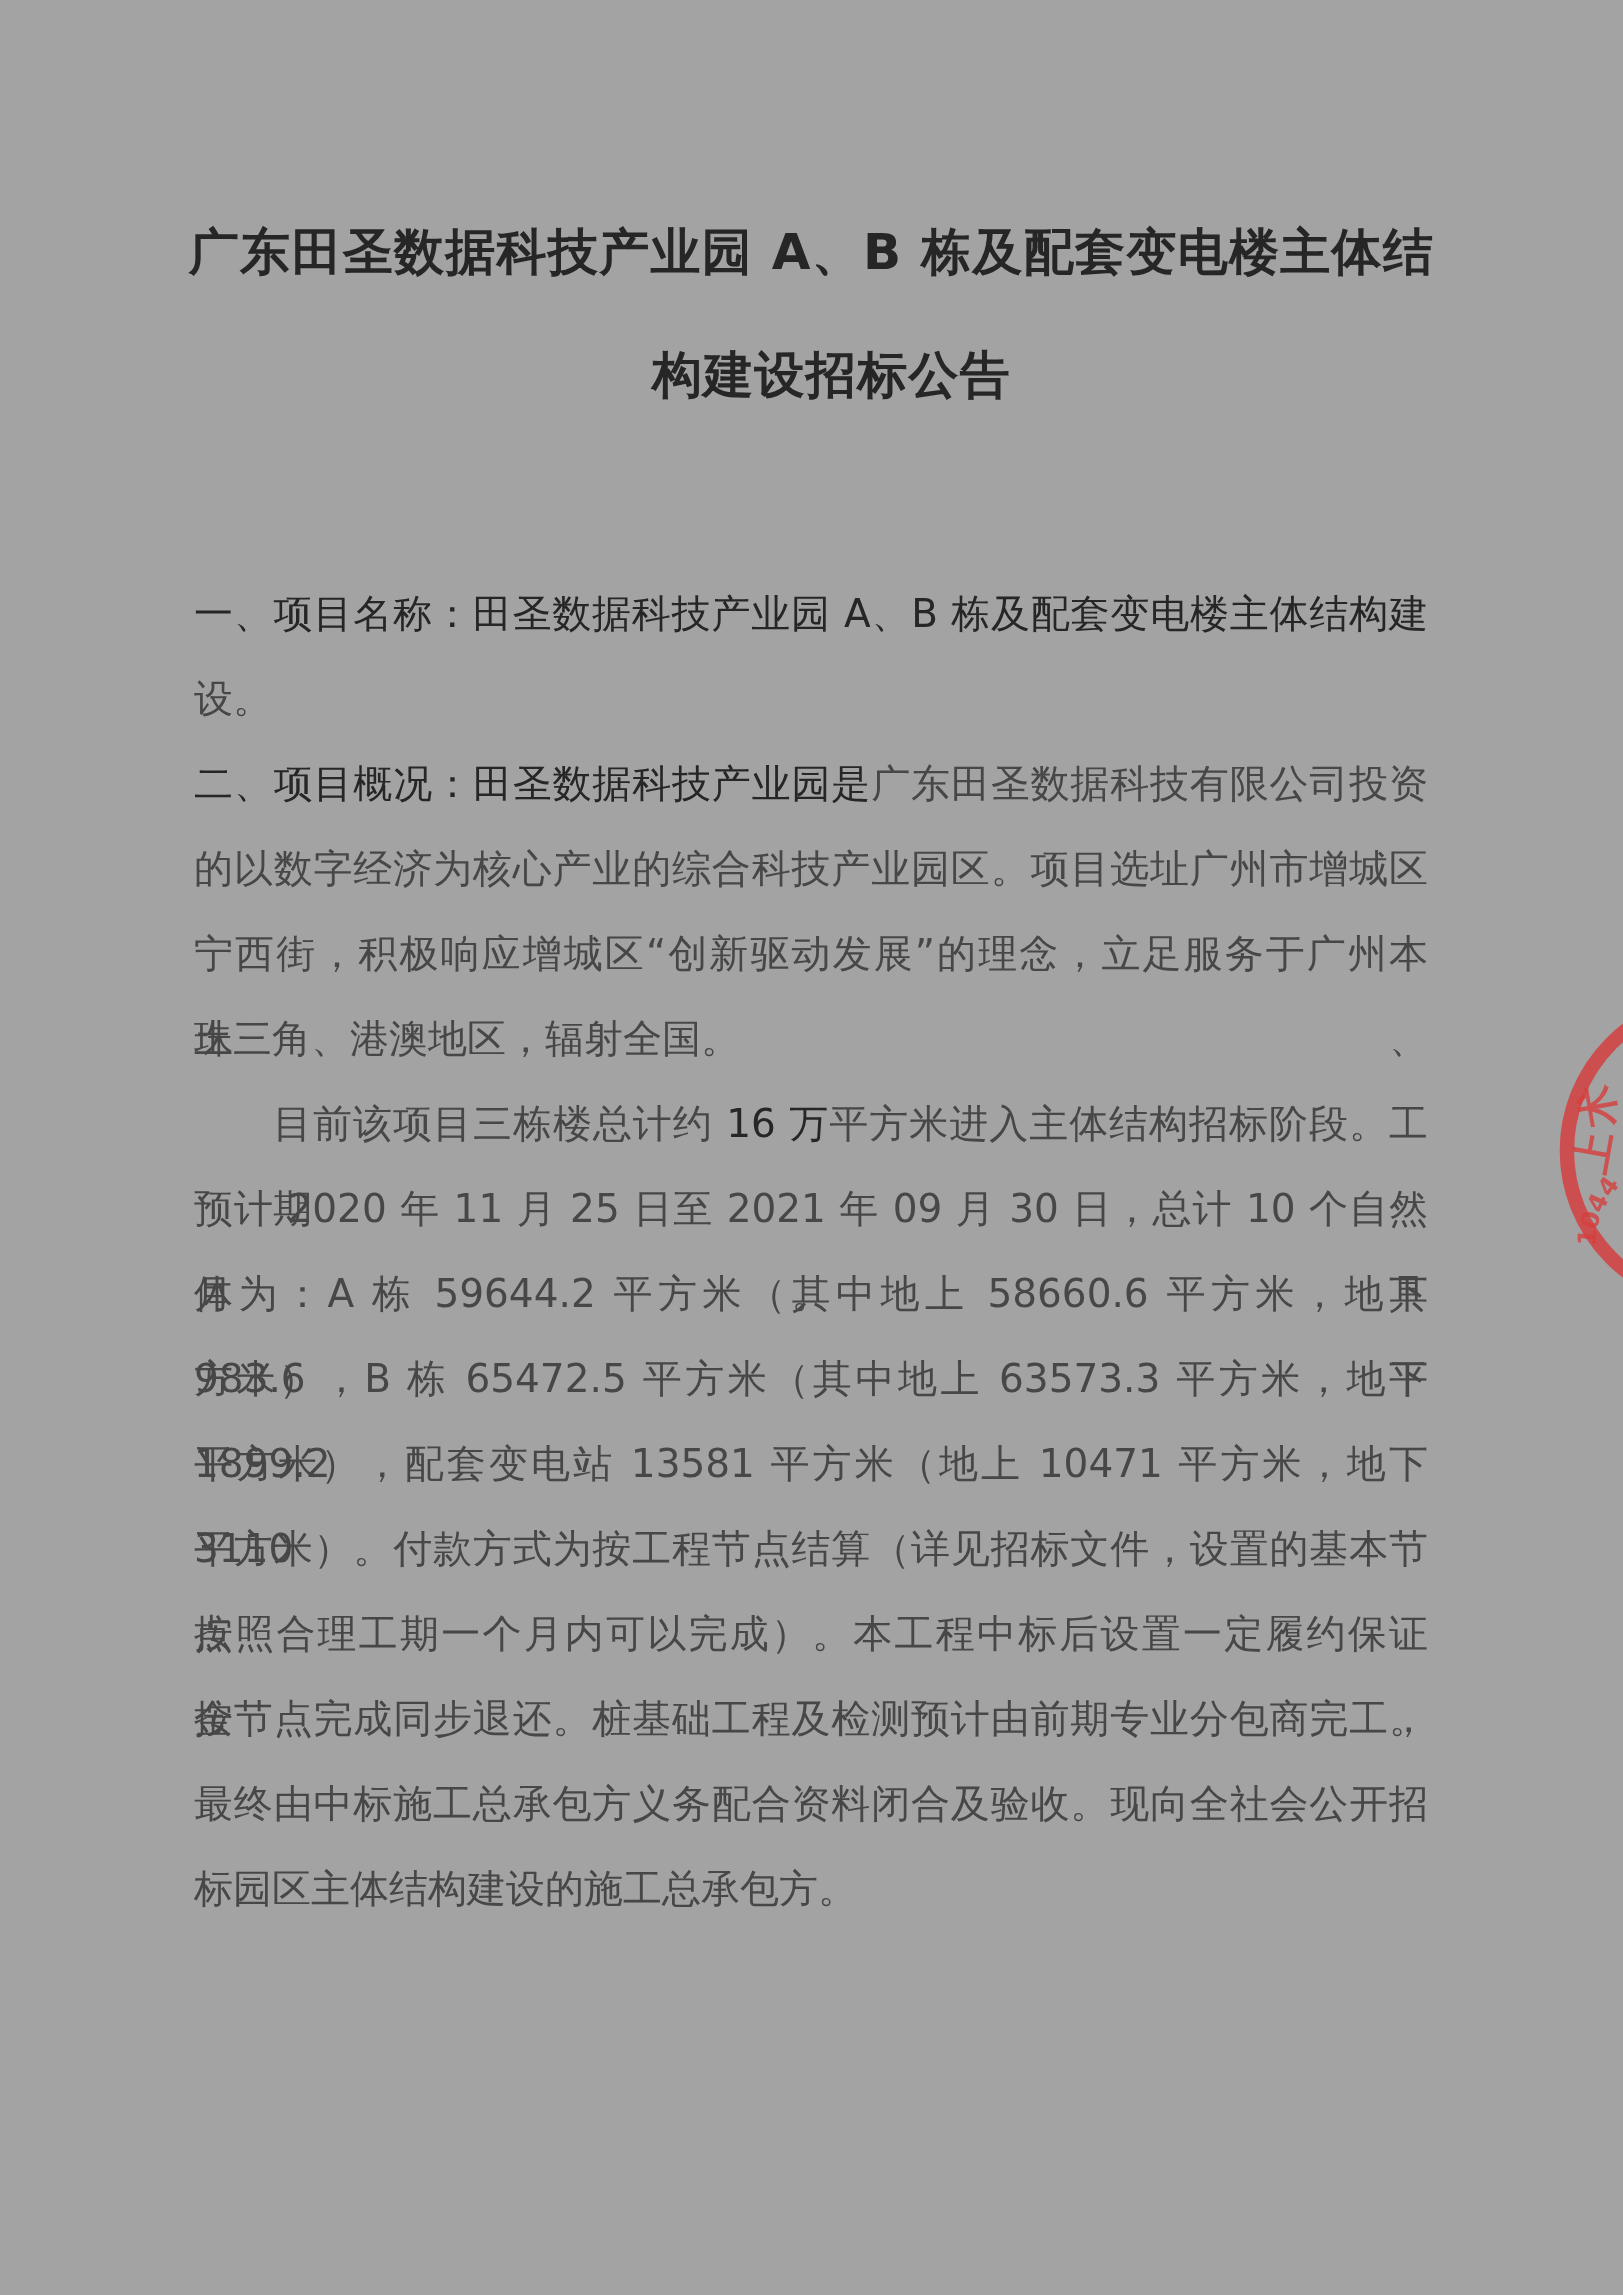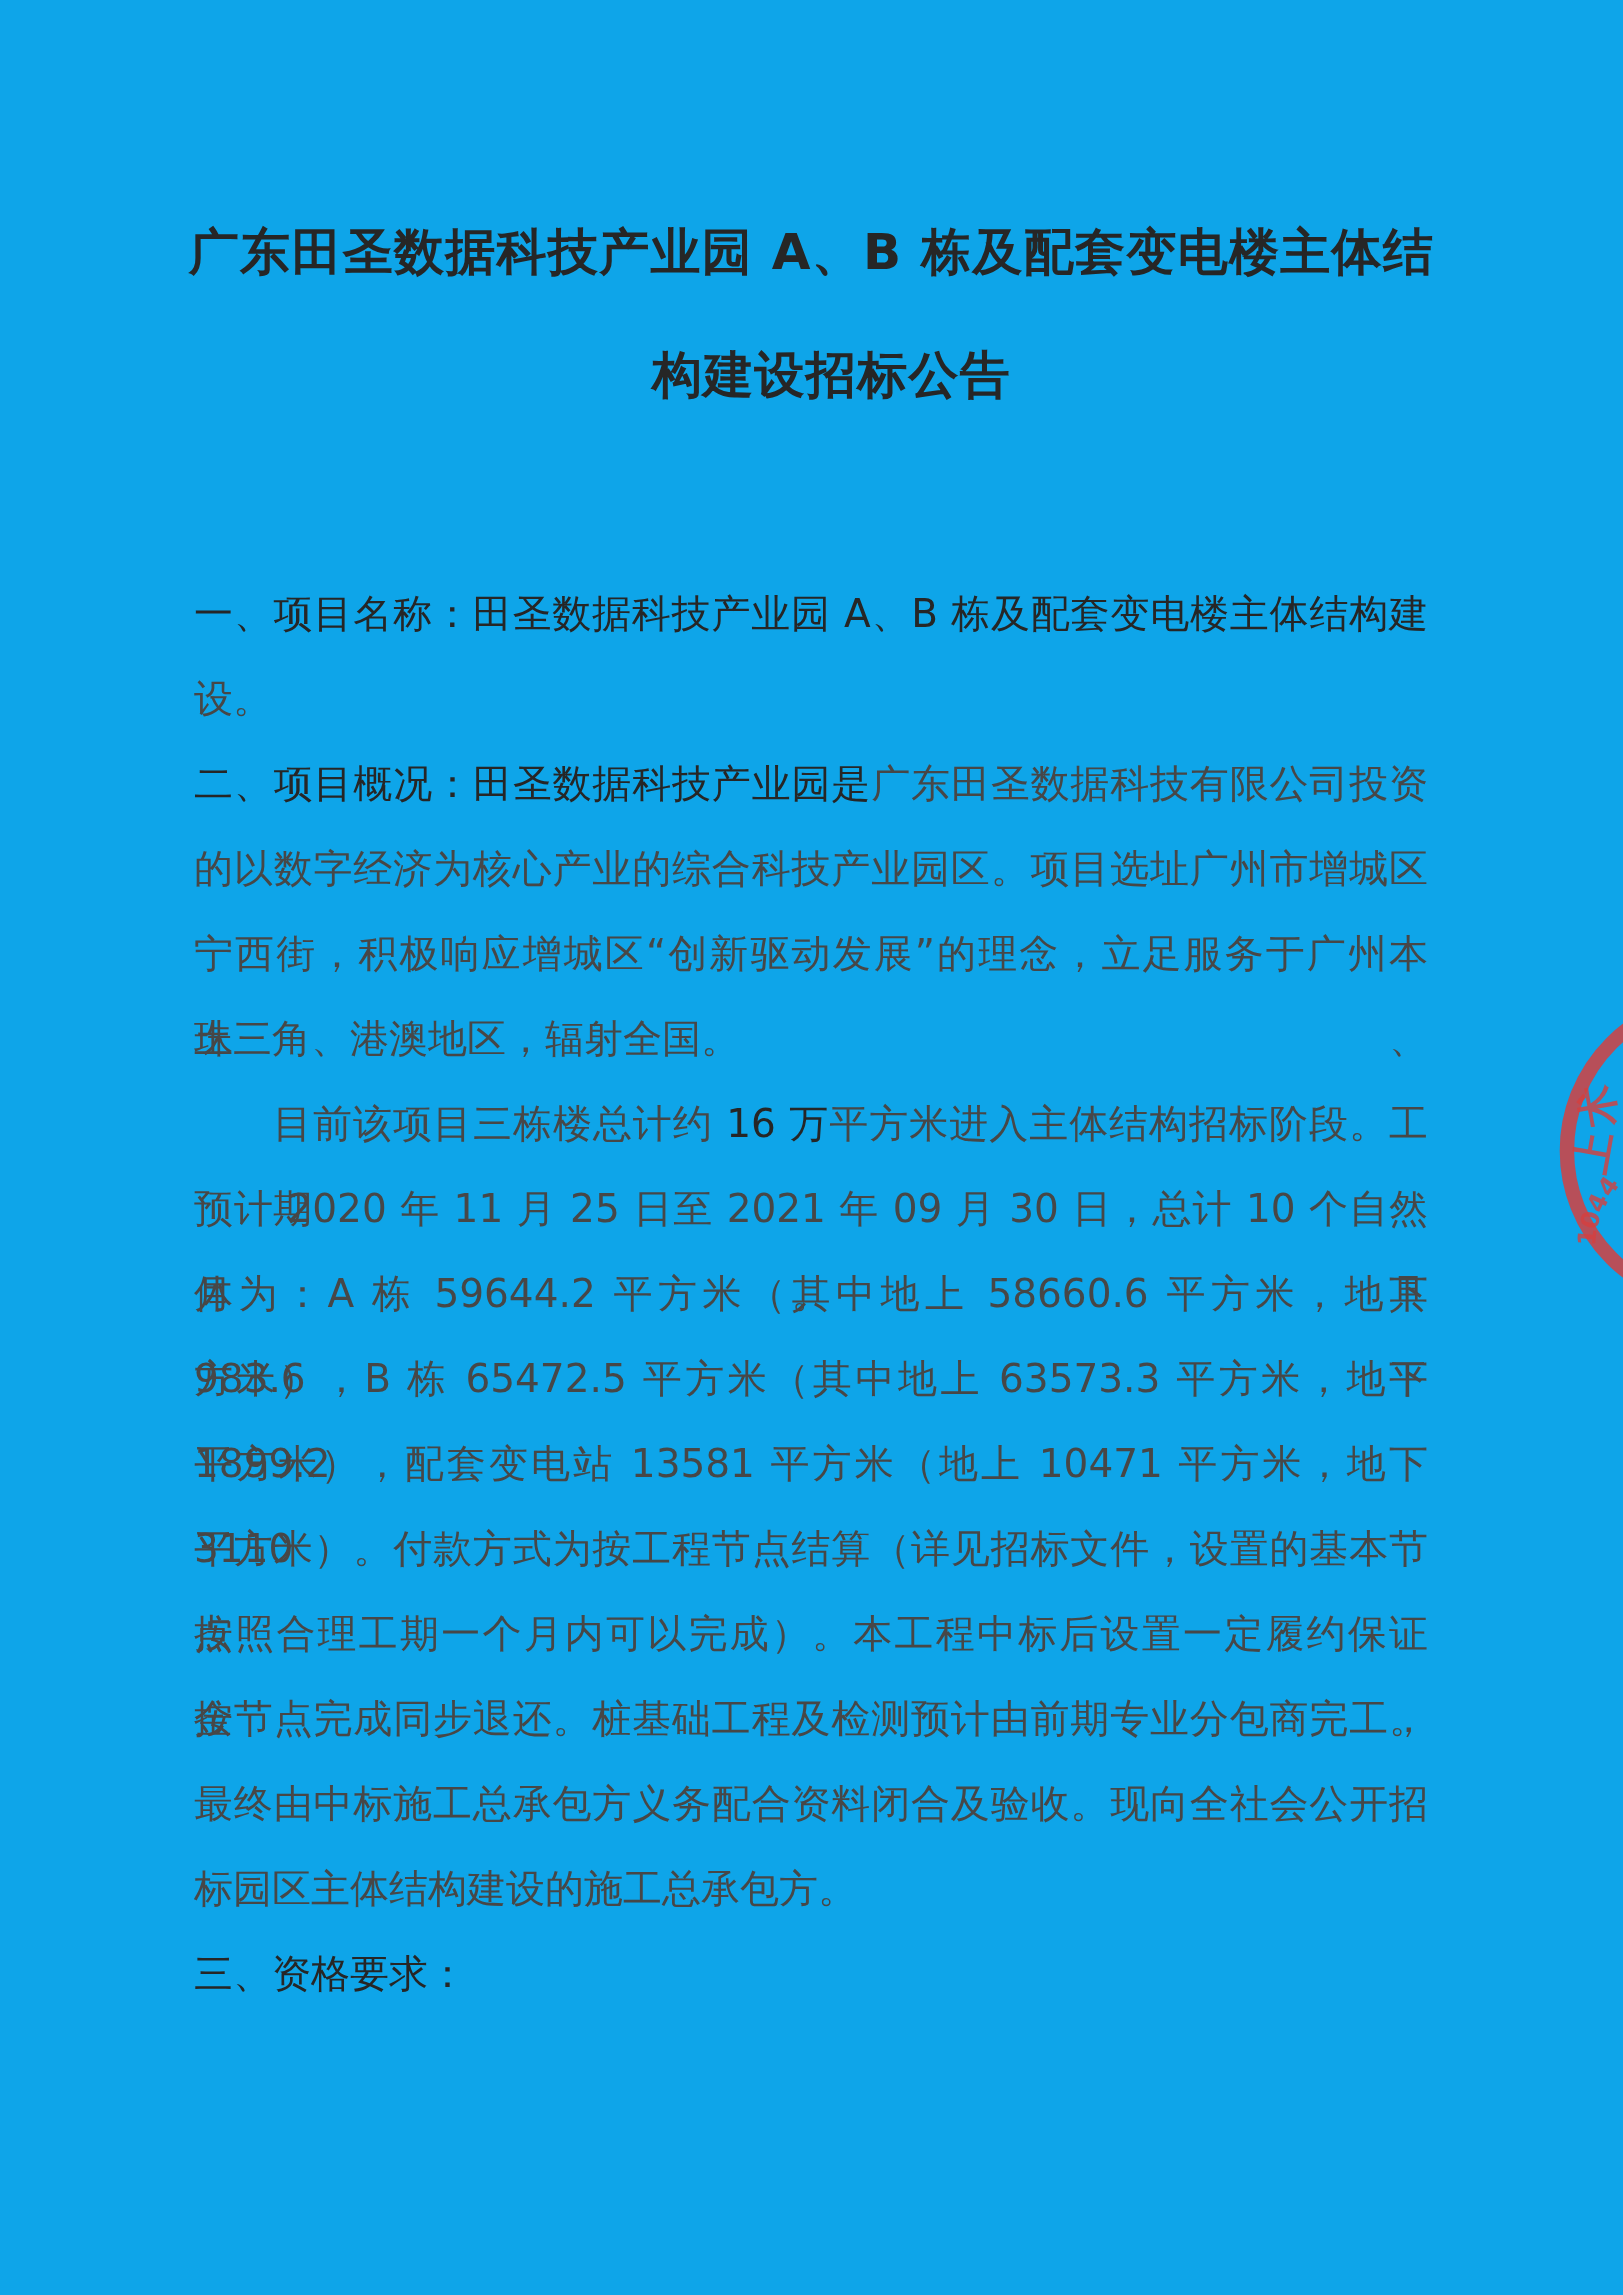--- a/index.html
+++ b/index.html
@@ -1,19 +1,19 @@
 <!DOCTYPE html>
 <html style="font-size:10.5px"><head>
 <meta charset="utf-8">
 <style>
   html,body{margin:0;padding:0;background:#e8e8e8;}
   .page{
     position:relative;
     width:1623px;height:2295px;
-    background:#0ea5e9;
+    background:#a3a3a3;
     overflow:hidden;
     font-family:"DejaVu Sans","Liberation Sans",sans-serif;
   }
   .doc-title{
     position:absolute;left:0;width:100%;
     text-align:center;
     font-size:50px;
     font-weight:bold;
     color:#262626;
     letter-spacing:1.3px;
@@ -66,21 +66,20 @@
       <div class="line full indent"><span class="seg-r">目前该项目三栋楼总计约 </span><span class="seg-b">16 万</span><span class="seg-r">平方米进入主体结构招标阶段。工期</span></div>
       <div class="line full"><span class="seg-r">预计 2020 年 11 月 25 日至 2021 年 09 月 30 日，总计 10 个自然月。具</span></div>
       <div class="line full"><span class="seg-r">体为：A 栋 59644.2 平方米（其中地上 58660.6 平方米，地下 983.6 平</span></div>
       <div class="line full"><span class="seg-r">方米），B 栋 65472.5 平方米（其中地上 63573.3 平方米，地下 1899.2</span></div>
       <div class="line full"><span class="seg-r">平方米），配套变电站 13581 平方米（地上 10471 平方米，地下 3110</span></div>
       <div class="line full"><span class="seg-r">平方米）。付款方式为按工程节点结算（详见招标文件，设置的基本节点</span></div>
       <div class="line full"><span class="seg-r">按照合理工期一个月内可以完成）。本工程中标后设置一定履约保证金，</span></div>
       <div class="line full"><span class="seg-r">按节点完成同步退还。桩基础工程及检测预计由前期专业分包商完工。</span></div>
       <div class="line full"><span class="seg-r">最终由中标施工总承包方义务配合资料闭合及验收。现向全社会公开招</span></div>
       <div class="line"><span class="seg-r">标园区主体结构建设的施工总承包方。</span></div>
-      <div class="line"><span class="seg-b">三、资格要求：</span></div>
     </div>
 
   <div class="seal">
     <svg width="105" height="262" viewBox="0 0 160 400" xmlns="http://www.w3.org/2000/svg">
       <circle cx="305" cy="198" r="232" fill="none" stroke="#d5403f" stroke-width="22" opacity="0.85"></circle>
       <text x="120" y="152" font-size="64" font-weight="bold" fill="#d5403f" opacity="0.82" text-anchor="middle" transform="rotate(-100 120 130)">术</text>
       <text x="113" y="222" font-size="64" font-weight="bold" fill="#d5403f" opacity="0.82" text-anchor="middle" transform="rotate(-80 113 200)">上</text>
       <text x="137" y="265" font-size="38" font-weight="bold" fill="#d5403f" opacity="0.8" text-anchor="middle" transform="rotate(-55 137 253)">4</text>
       <text x="121" y="290" font-size="38" font-weight="bold" fill="#d5403f" opacity="0.8" text-anchor="middle" transform="rotate(-65 121 278)">4</text>
       <text x="110" y="316" font-size="38" font-weight="bold" fill="#d5403f" opacity="0.8" text-anchor="middle" transform="rotate(-75 110 304)">0</text>

